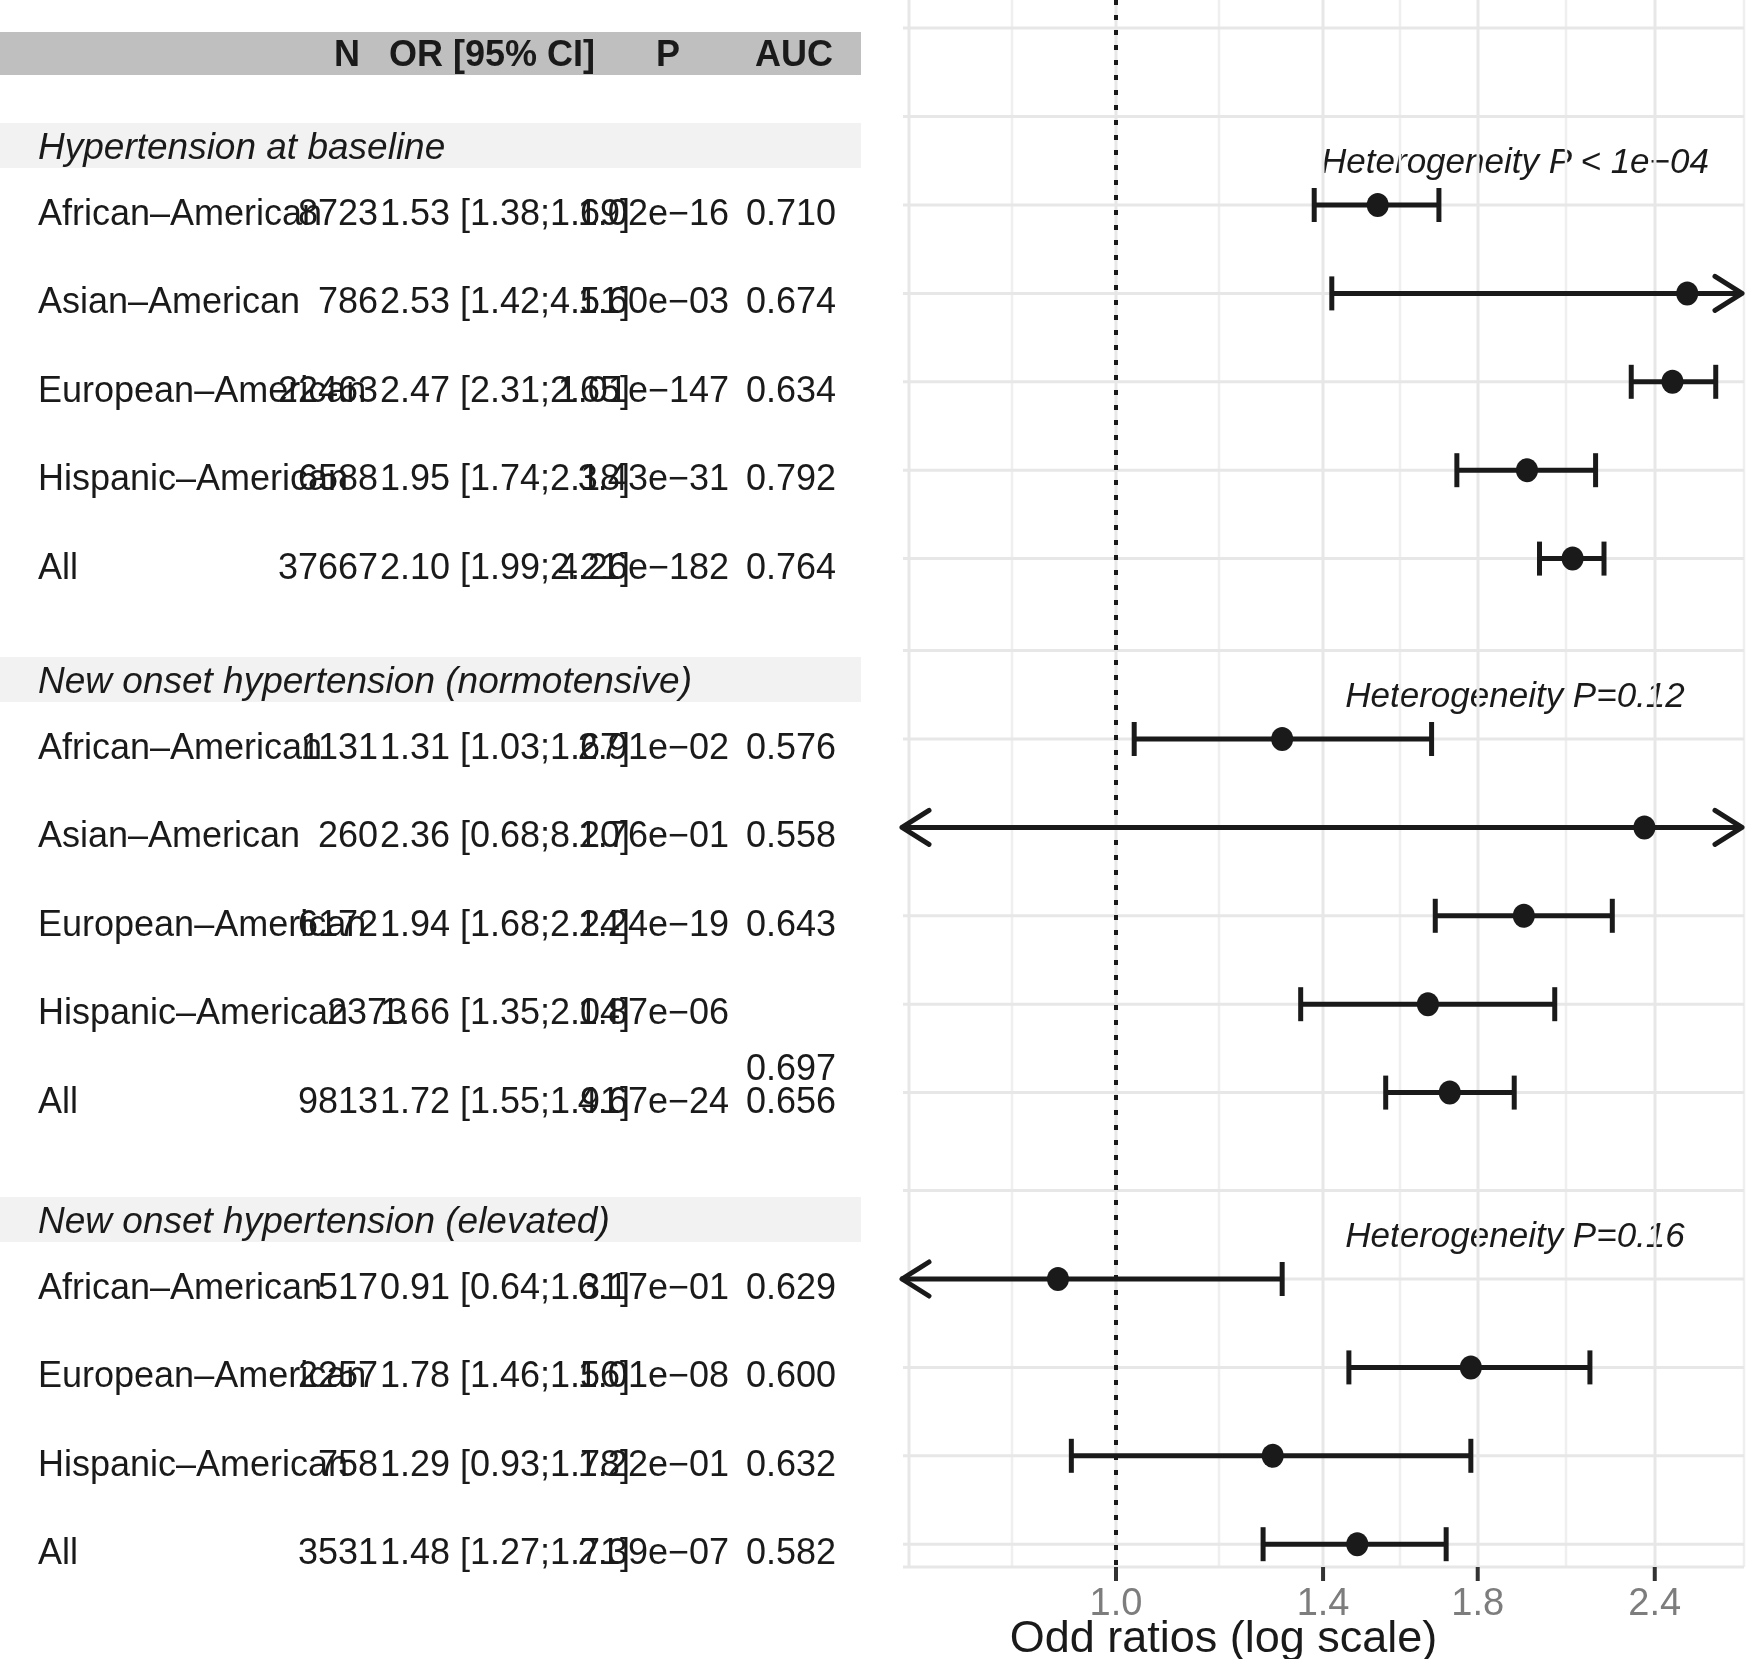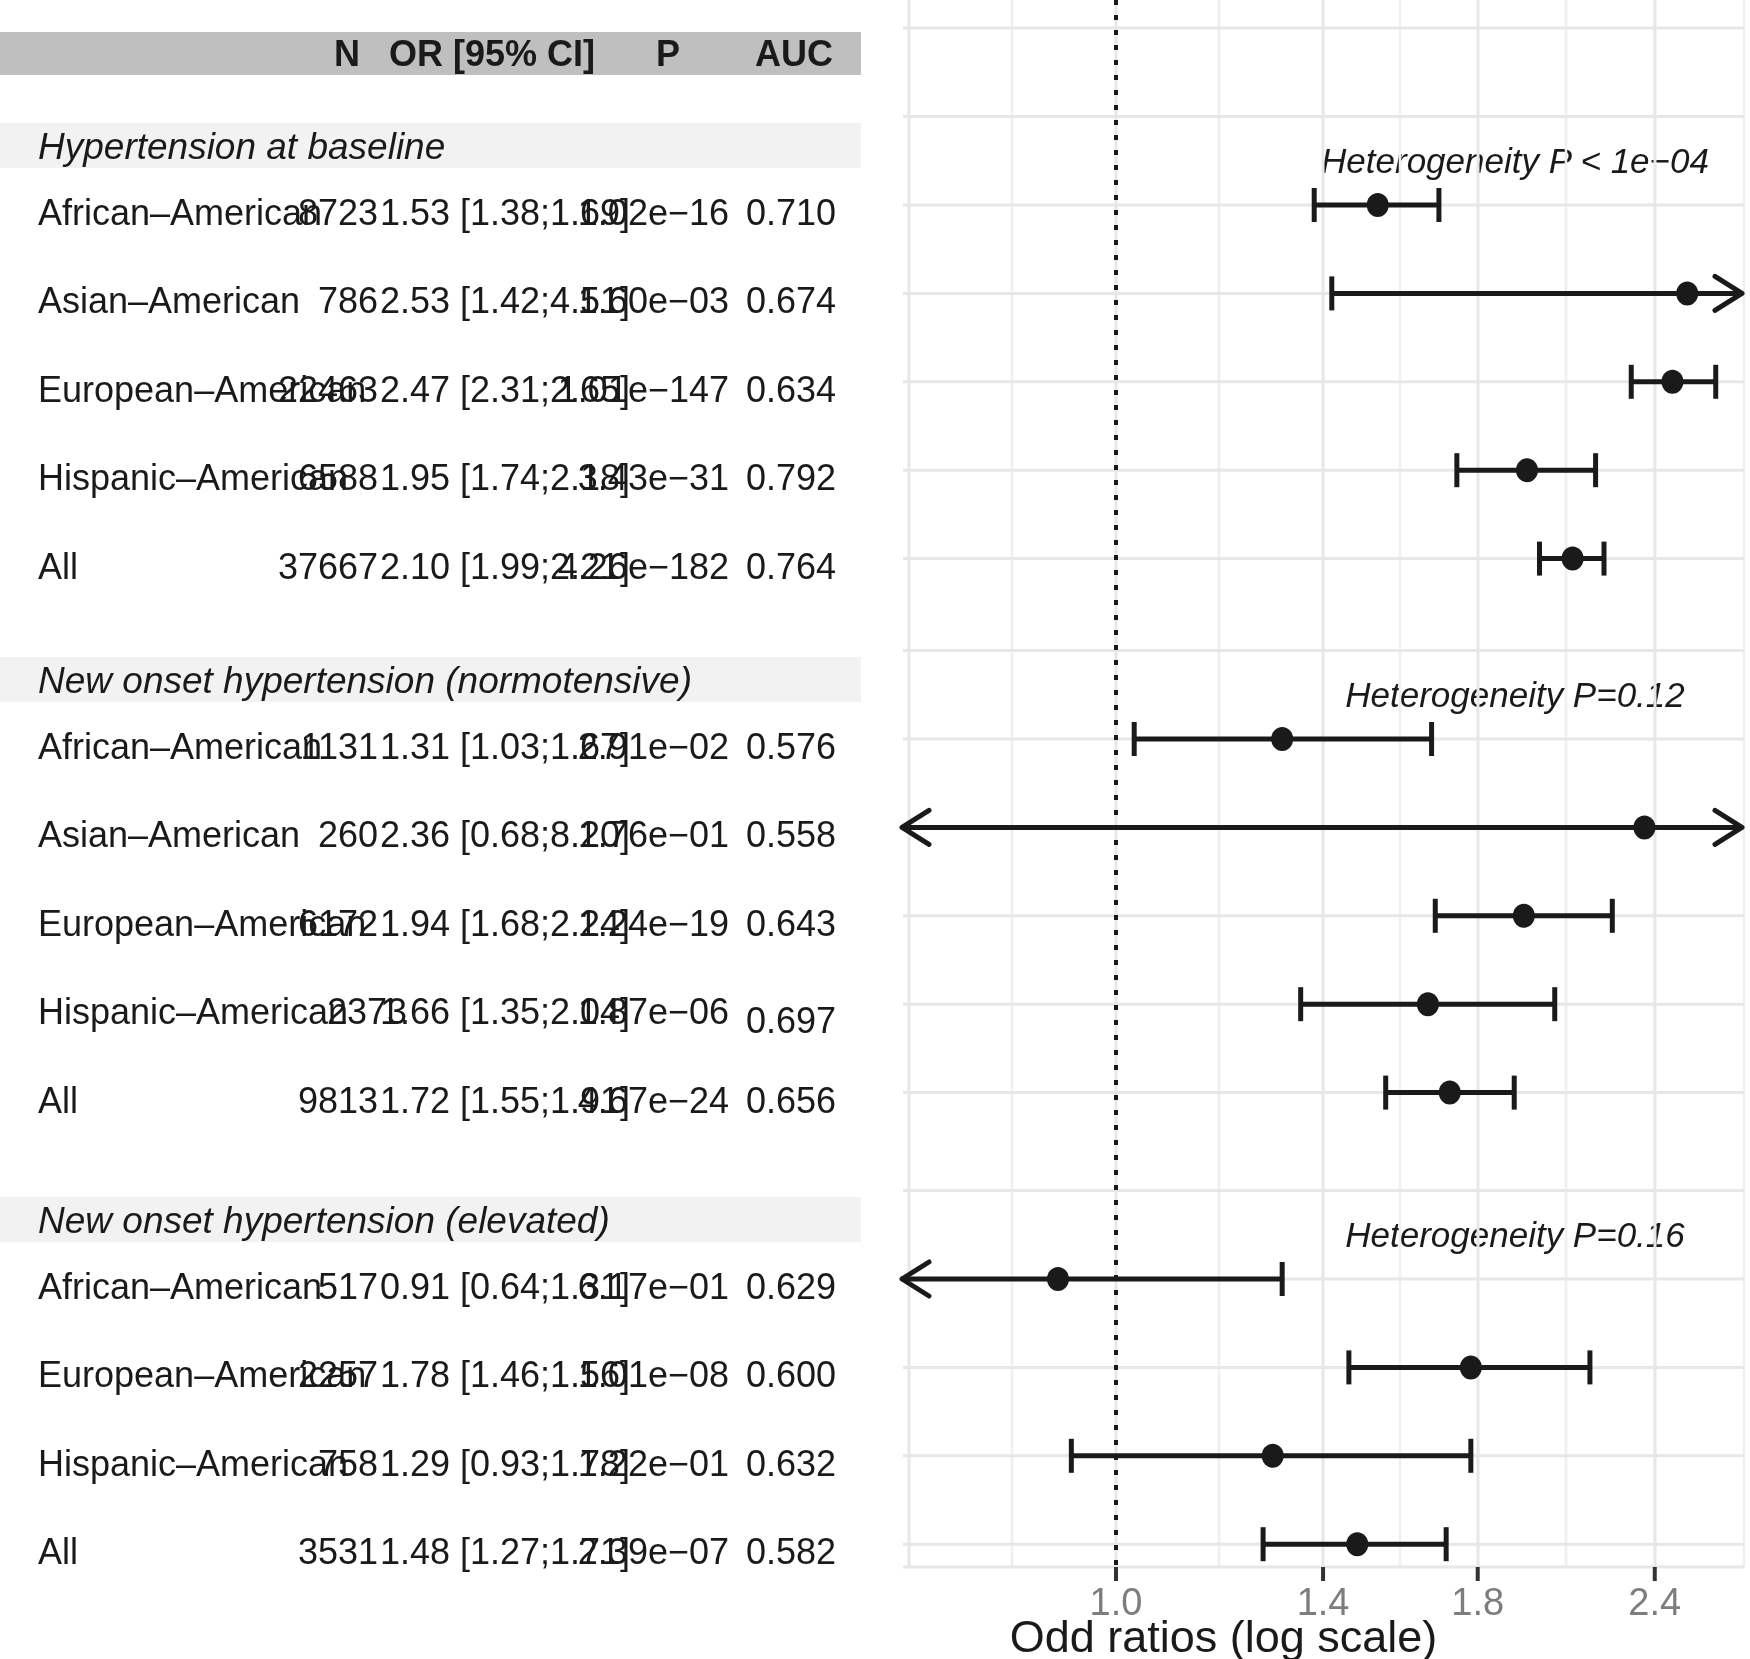--- a/index.html
+++ b/index.html
@@ -70,21 +70,21 @@
       <div class="cell center" style="left: 791px; top: 835.4px;">0.558</div>
       <div class="cell" style="left: 38px; top: 923.8px;">European–American</div>
       <div class="cell right" style="left: 0px; width: 378px; top: 923.8px;">6172</div>
       <div class="cell center" style="left: 505px; top: 923.8px;">1.94 [1.68;2.24]</div>
       <div class="cell right" style="left: 0px; width: 729px; top: 923.8px;">1.24e−19</div>
       <div class="cell center" style="left: 791px; top: 923.8px;">0.643</div>
       <div class="cell" style="left: 38px; top: 1012.2px;">Hispanic–American</div>
       <div class="cell right" style="left: 0px; width: 378px; top: 1012.2px; margin-left: 29px;">2373</div>
       <div class="cell center" style="left: 505px; top: 1012.2px;">1.66 [1.35;2.04]</div>
       <div class="cell right" style="left: 0px; width: 729px; top: 1012.2px;">1.87e−06</div>
-      <div class="cell center" style="left: 791px; top: 1021px;">0.697</div>
+      <div class="cell center" style="left: 791px; top: 1068px;">0.697</div>
       <div class="cell" style="left: 38px; top: 1100.6px;">All</div>
       <div class="cell right" style="left: 0px; width: 378px; top: 1100.6px;">9813</div>
       <div class="cell center" style="left: 505px; top: 1100.6px;">1.72 [1.55;1.91]</div>
       <div class="cell right" style="left: 0px; width: 729px; top: 1100.6px;">4.67e−24</div>
       <div class="cell center" style="left: 791px; top: 1100.6px;">0.656</div>
       <div class="band" style="top: 1197px; height: 45px; background: rgb(242, 242, 242);"></div>
       <div class="cell sect" style="left: 38px; top: 1219.5px;">New onset hypertension (elevated)</div>
       <div class="het" style="left: 1515px; top: 1234px;">Heterogeneity P=0.16</div>
       <div class="cell" style="left: 38px; top: 1287px;">African–American</div>
       <div class="cell right" style="left: 0px; width: 378px; top: 1287px;">517</div>

